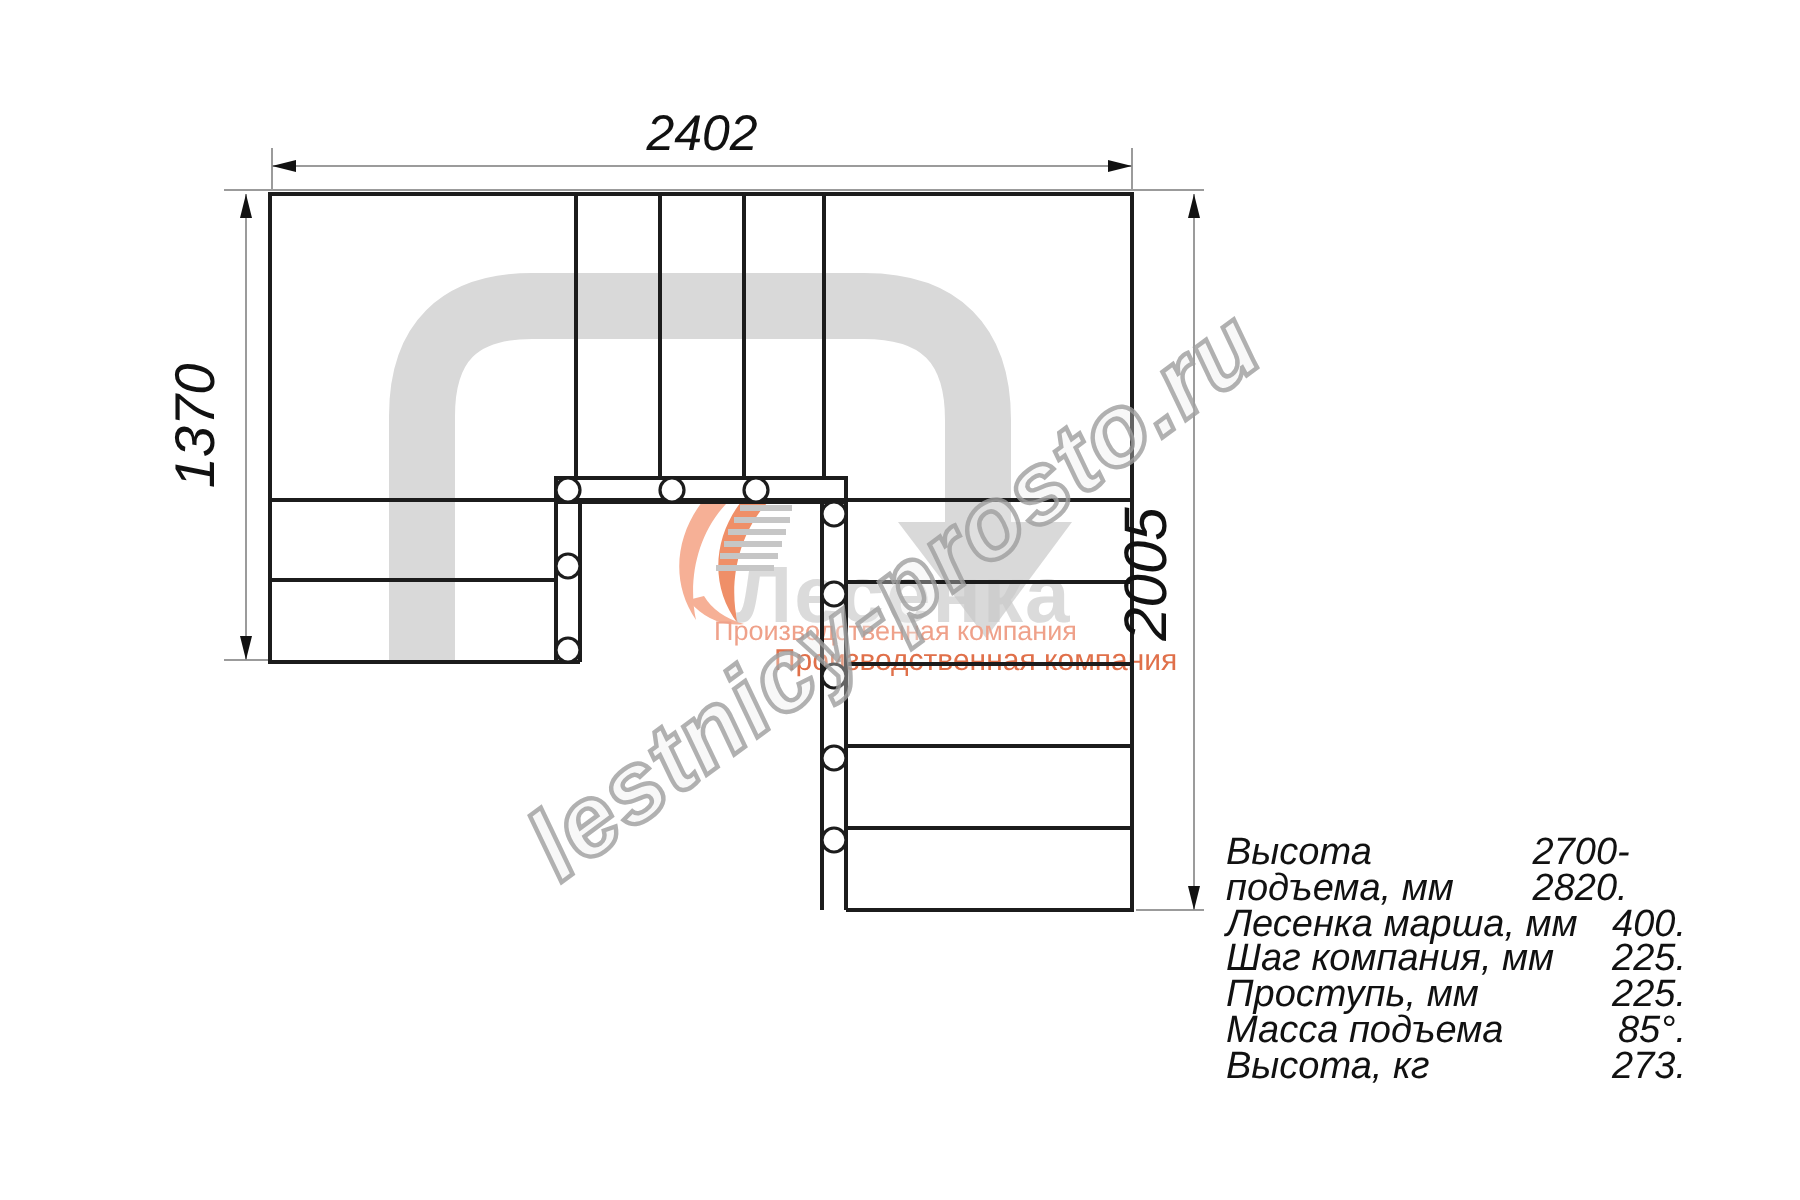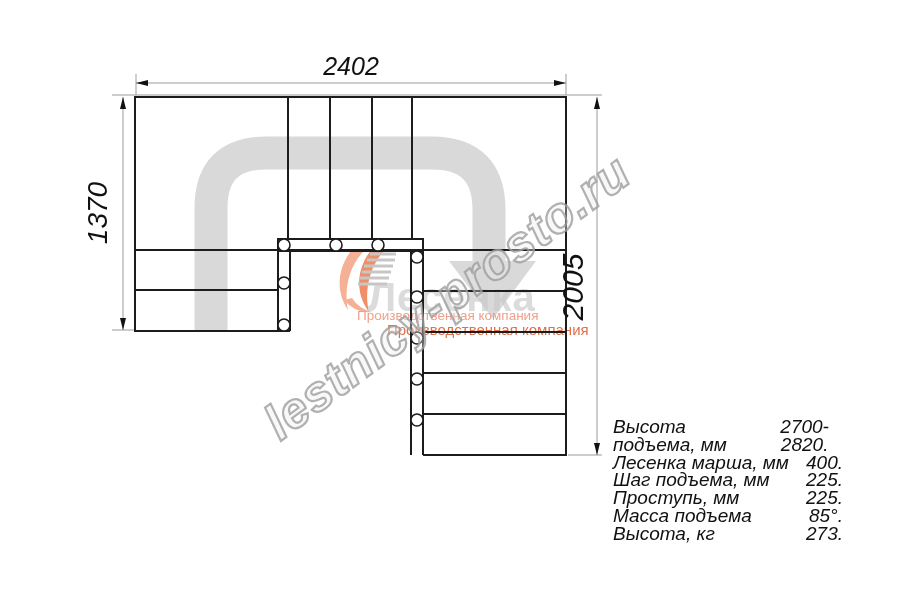--- a/index.html
+++ b/index.html
@@ -16,21 +16,21 @@
     color:rgba(235,235,235,0.35);
     -webkit-text-stroke:2.2px rgba(158,158,158,0.8);
     white-space:nowrap;pointer-events:none;z-index:5;
   }
   
   .specs{
     position:absolute;left:613px;top:418px;width:230px;z-index:6;
     font-style:italic;font-size:19px;line-height:17.8px;color:#111;
   }
   .spec-row{display:flex;justify-content:space-between;}
-  .spec-row .val{text-align:center;}
+  .spec-row .val{text-align:left;}
 </style>
 </head>
 <body>
 
 <div class="canvas">
 
   <svg class="plan-svg" width="900" height="600" viewBox="0 0 900 600">
 
     <g>
       <path d="M211,331 V208 Q211,153 266,153 H432 Q489,153 489,210 V262" fill="none" stroke="#d9d9d9" stroke-width="33"></path>
@@ -115,21 +115,21 @@
   <div class="specs">
     <div class="spec-row">
       <span class="lbl">Высота подъема, мм</span>
       <span class="val">2700-2820.</span>
     </div>
     <div class="spec-row">
       <span class="lbl">Лесенка марша, мм</span>
       <span class="val">400.</span>
     </div>
     <div class="spec-row">
-      <span class="lbl">Шаг подъема, мм</span>
+      <span class="lbl">Шаг компания, мм</span>
       <span class="val">225.</span>
     </div>
     <div class="spec-row">
       <span class="lbl">Проступь, мм</span>
       <span class="val">225.</span>
     </div>
     <div class="spec-row">
       <span class="lbl">Масса подъема</span>
       <span class="val">85°.</span>
     </div>

